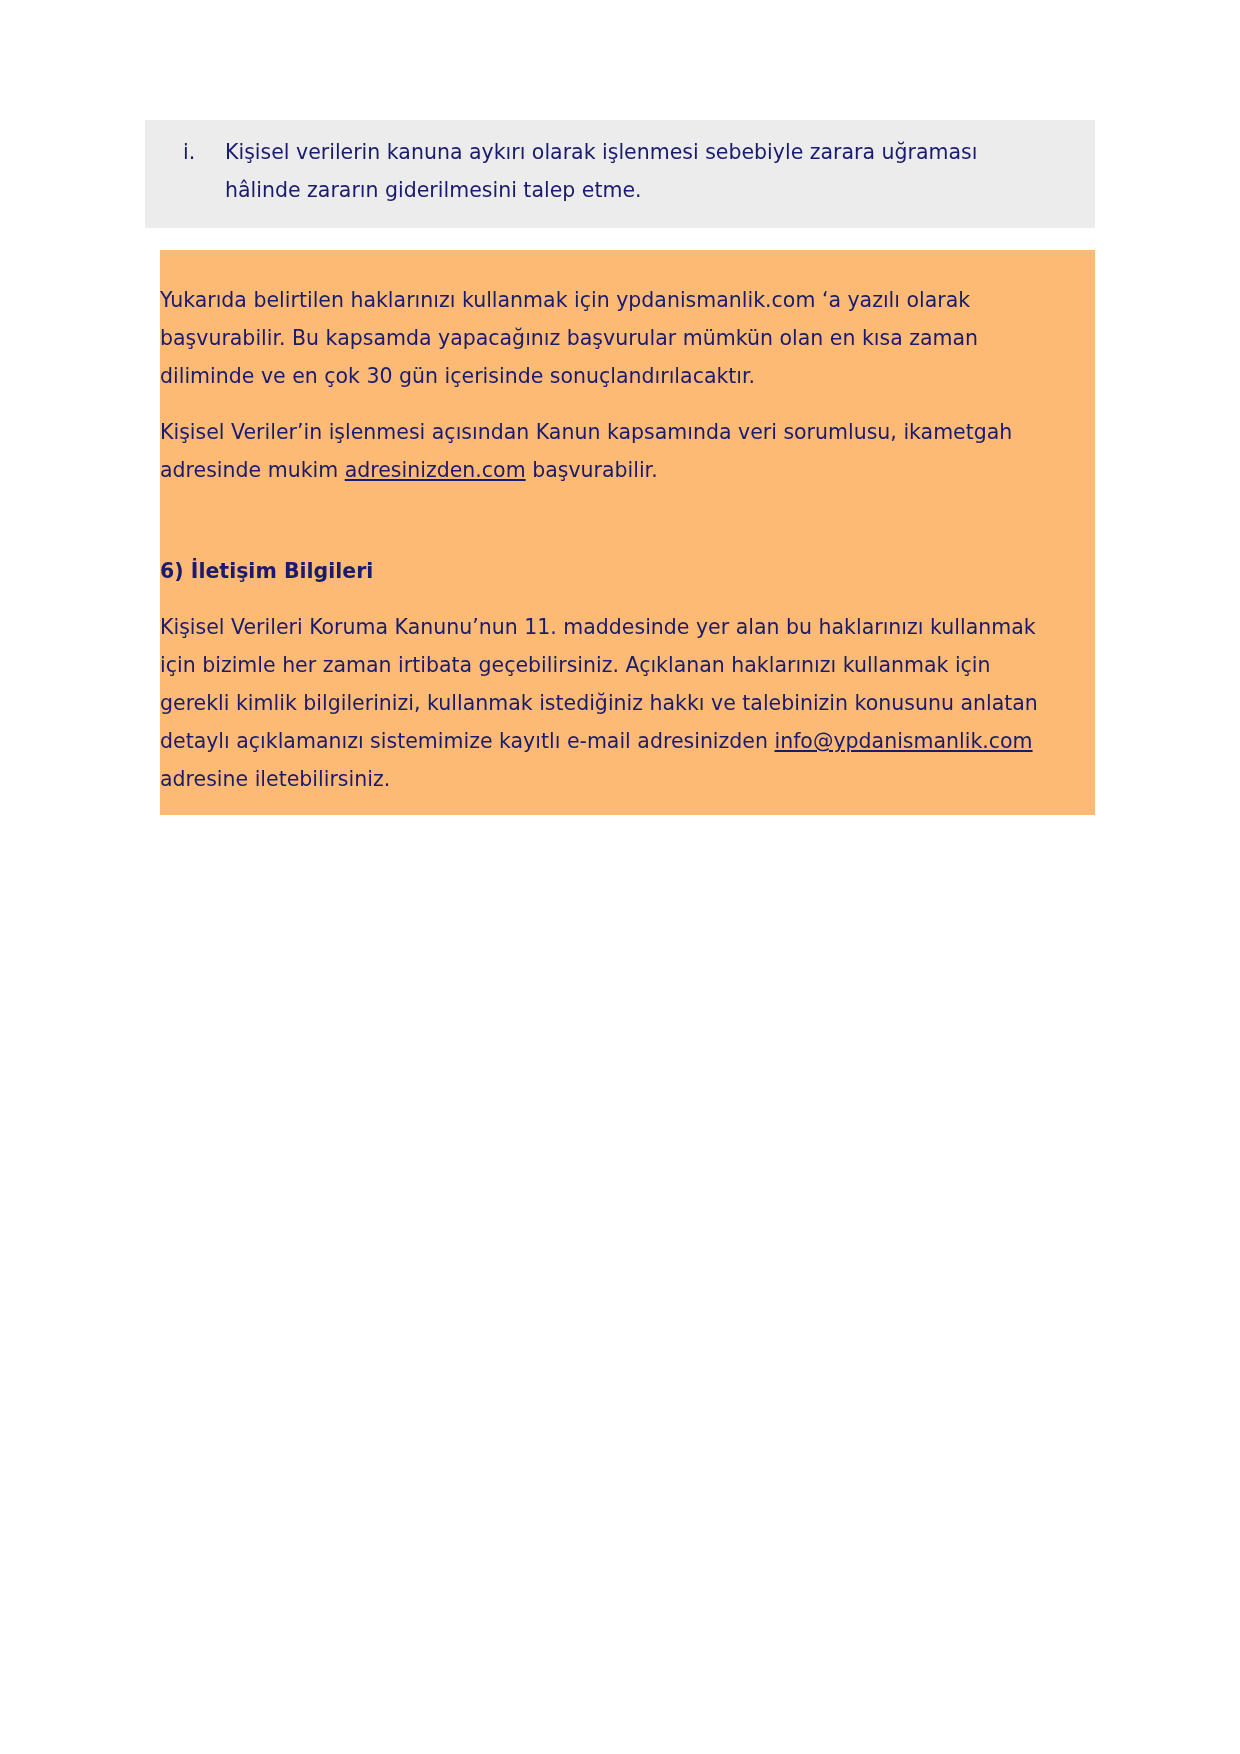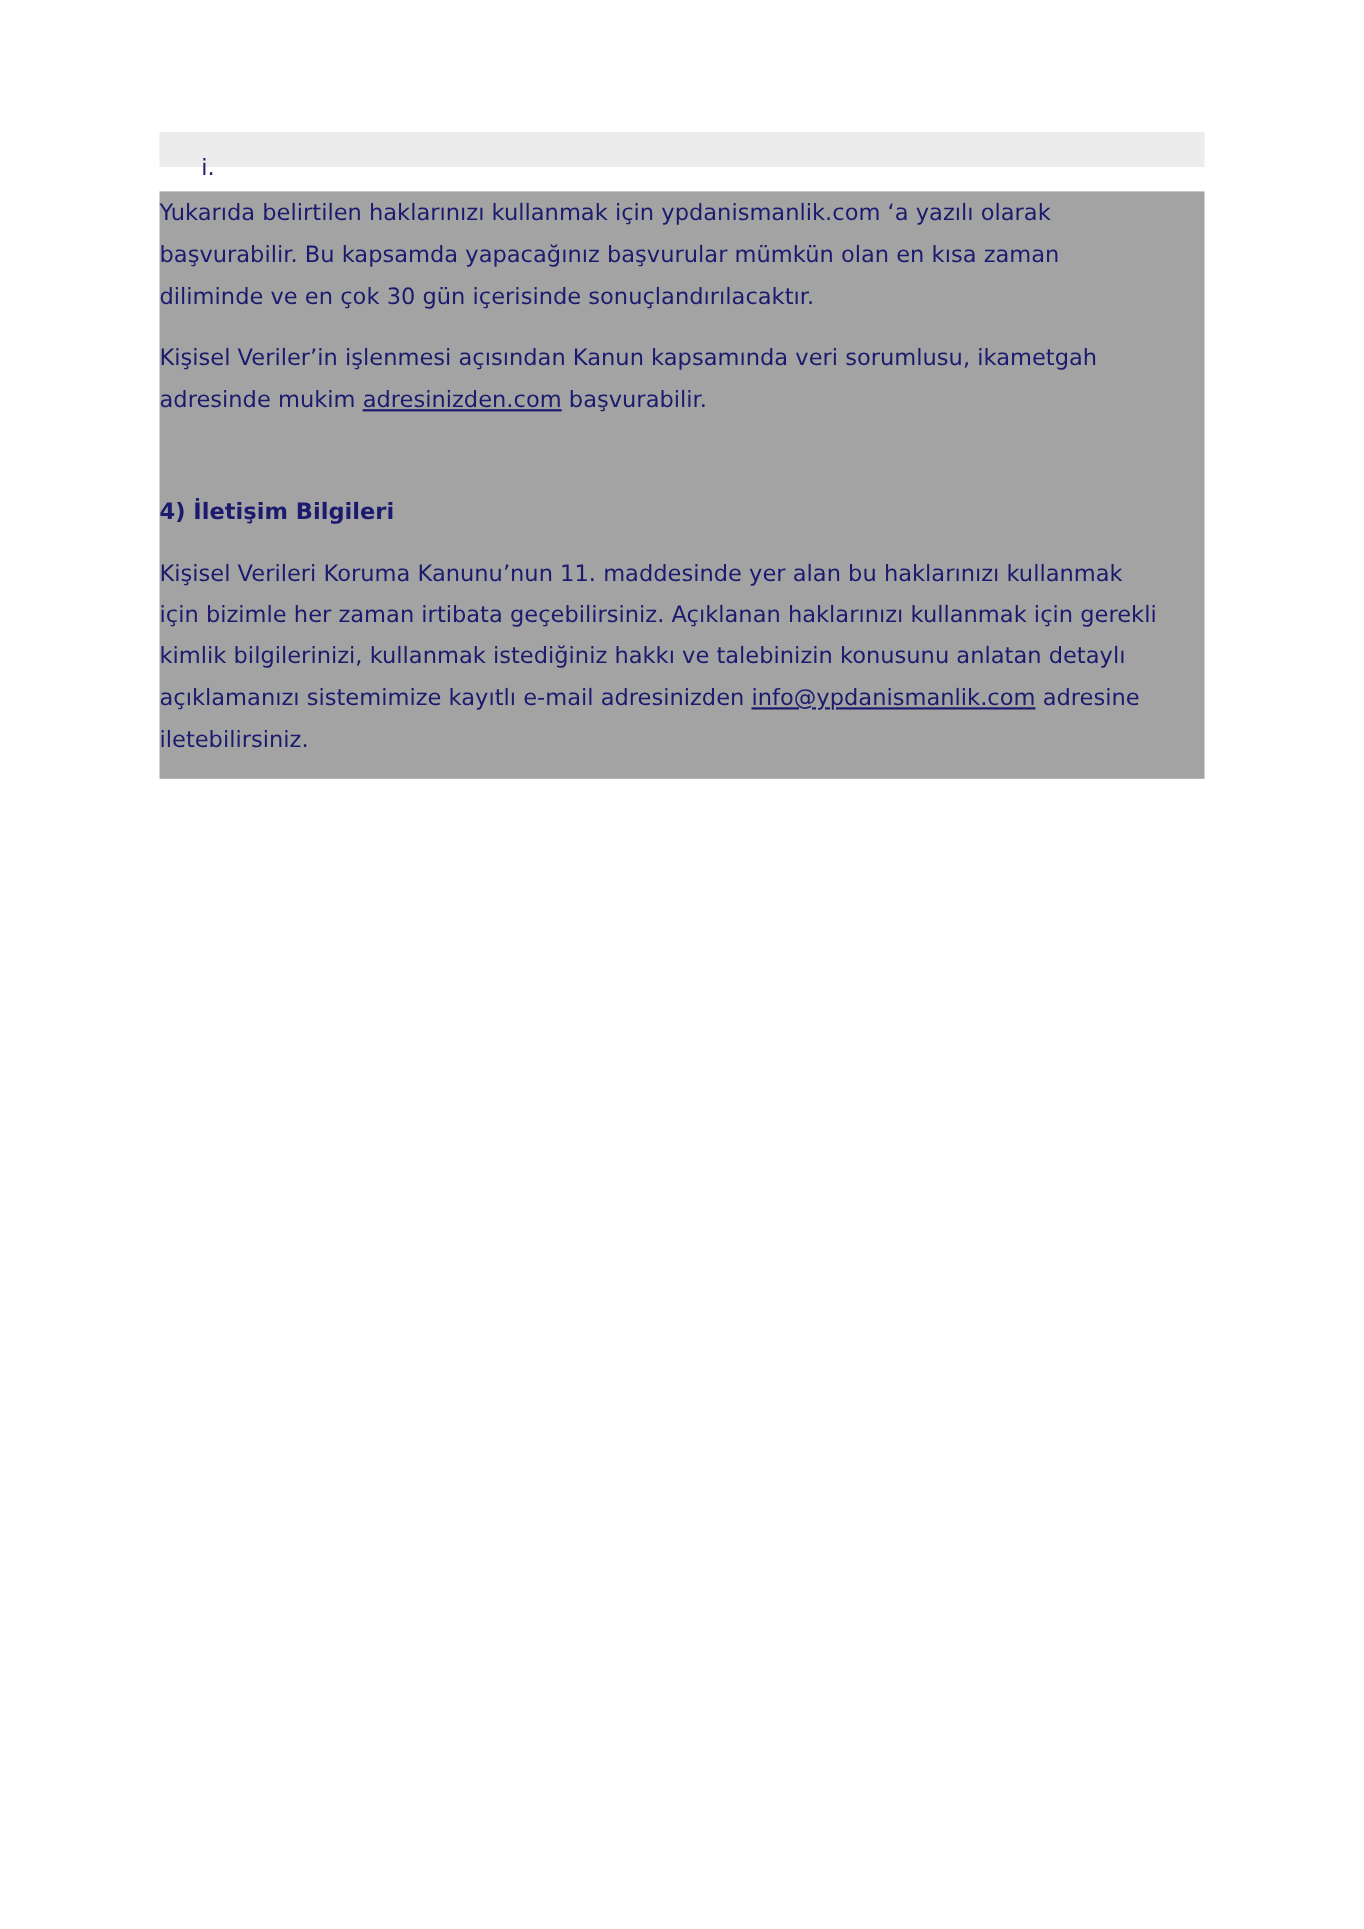--- a/index.html
+++ b/index.html
@@ -47,22 +47,23 @@
     padding-left: 10px;
   }
   ol.roman li .marker {
     position: absolute;
     left: -32px;
     top: 0;
     font-size: 20.5px;
     color: #1a1a6e;
   }
   .para-block {
-    background: #a3a3a3;
-    padding: 1px 40px 16px 0;
+    background: #fdba74;
+    padding: 32px 40px 16px 0;
+    margin-left: 15px;
   }
   p.para {
     margin: 0 0 18px 0;
     font-size: 20.5px;
     line-height: 1.85;
     color: #1a1a6e;
     text-align: left;
   }
   p.para:last-child {
     margin-bottom: 0;
@@ -85,32 +86,33 @@
 </head>
 <body>
 
 <div class="page">
   <div class="content">
 
     <div class="list-block">
       <ol class="roman">
         <li>
           <span class="marker">i.</span>
+          <span>Kişisel verilerin kanuna aykırı olarak işlenmesi sebebiyle zarara uğraması hâlinde zararın giderilmesini talep etme.</span>
         </li>
       </ol>
     </div>
 
     <div class="gap"></div>
 
     <div class="para-block">
       <p class="para">Yukarıda belirtilen haklarınızı kullanmak için ypdanismanlik.com ‘a yazılı olarak başvurabilir. Bu kapsamda yapacağınız başvurular mümkün olan en kısa zaman diliminde ve en çok 30 gün içerisinde sonuçlandırılacaktır.</p>
 
       <p class="para"><span>Kişisel Veriler’in işlenmesi açısından Kanun kapsamında veri sorumlusu, ikametgah adresinde mukim </span><a class="link" href="#">adresinizden.com</a><span> başvurabilir.</span></p>
 
       <div class="spacer-line"></div>
 
-      <p class="heading">4) İletişim Bilgileri</p>
+      <p class="heading">6) İletişim Bilgileri</p>
 
       <p class="para"><span>Kişisel Verileri Koruma Kanunu’nun 11. maddesinde yer alan bu haklarınızı kullanmak için bizimle her zaman irtibata geçebilirsiniz. Açıklanan haklarınızı kullanmak için gerekli kimlik bilgilerinizi, kullanmak istediğiniz hakkı ve talebinizin konusunu anlatan detaylı açıklamanızı  sistemimize kayıtlı e-mail adresinizden </span><a class="link" href="#">info@ypdanismanlik.com</a><span>  adresine iletebilirsiniz.</span></p>
     </div>
 
   </div>
 </div>
 
 </body></html>

